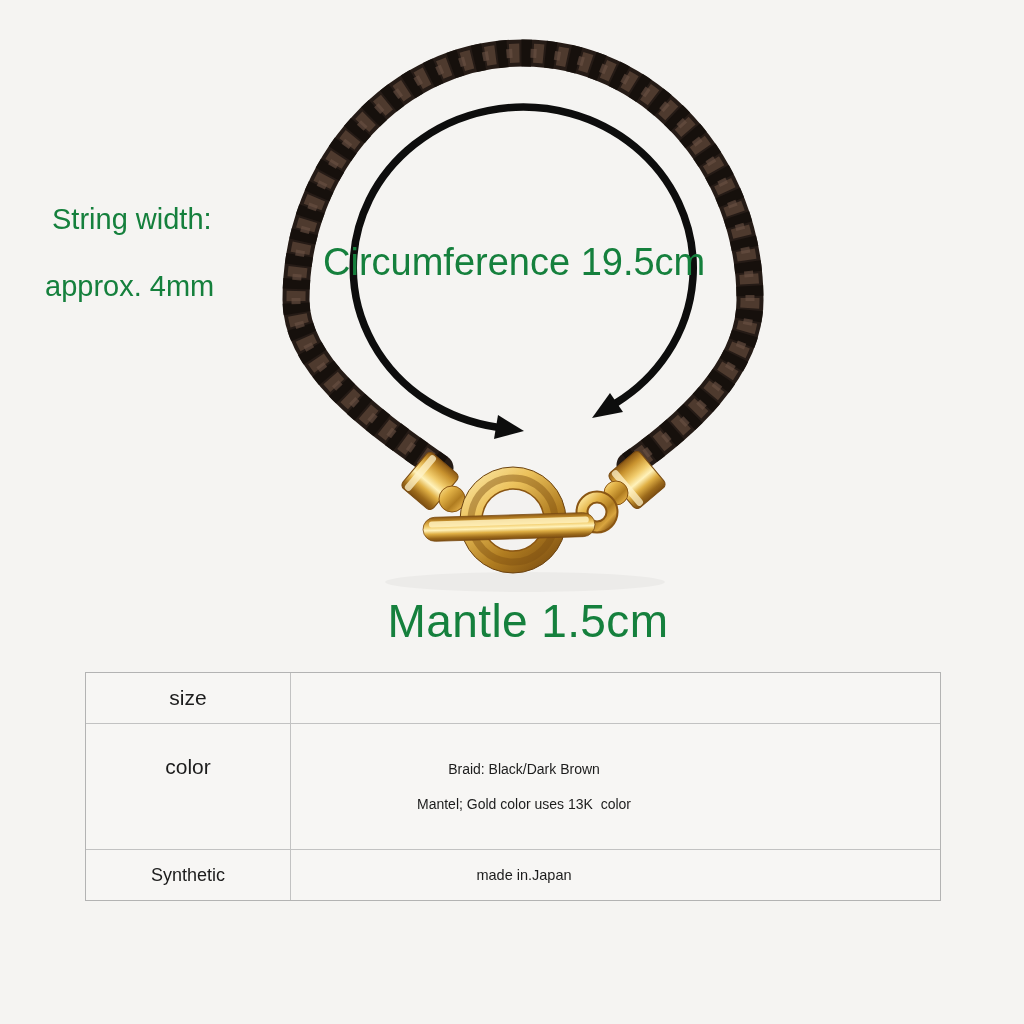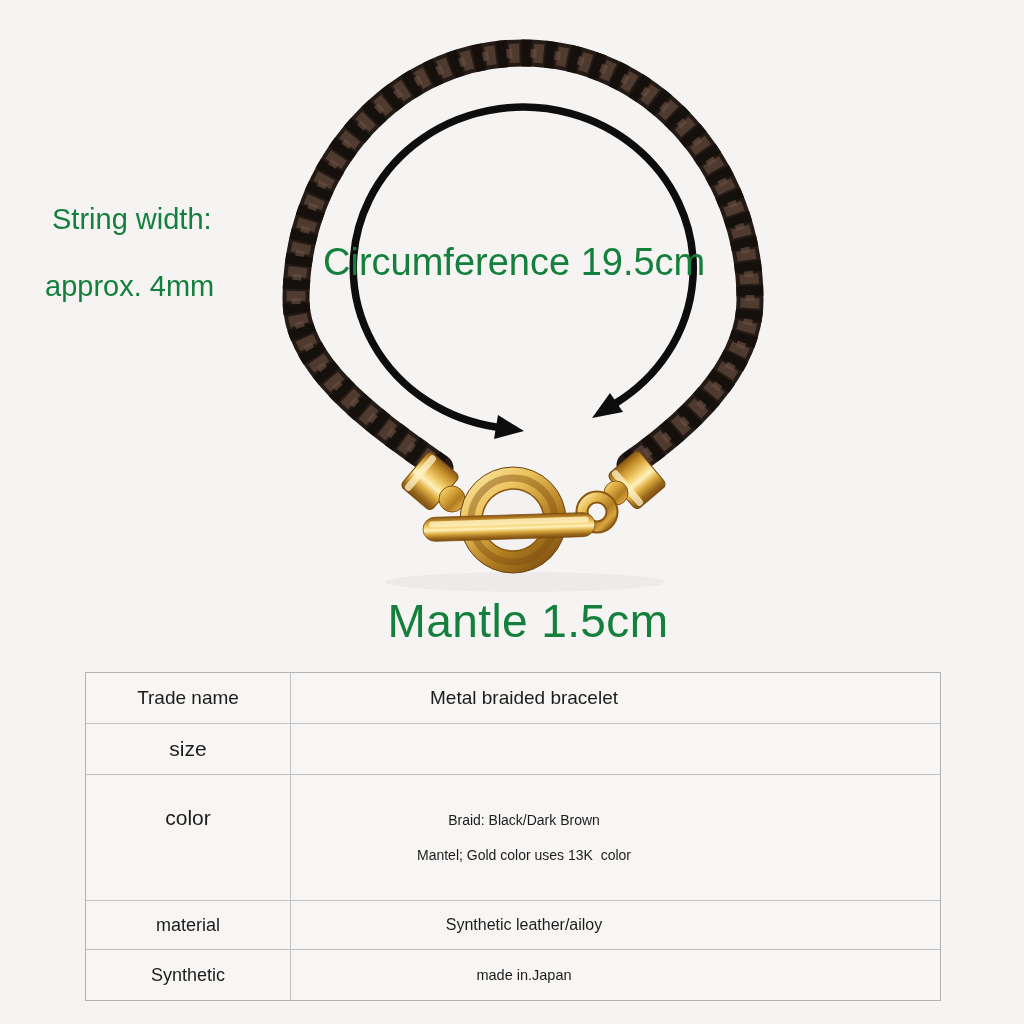--- a/index.html
+++ b/index.html
@@ -120,45 +120,33 @@
   </svg>
 
   <div class="lbl sw1">String width:</div>
   <div class="lbl sw2">approx. 4mm</div>
   <div class="lbl circ">Circumference 19.5cm</div>
   <div class="lbl mantle">Mantle 1.5cm</div>
 </div>
 
 <div class="spec">
 
-  <div class="tr r1">
-    <div class="th">Trade name</div>
-    <div class="td">
-      <span class="vline">Metal braided bracelet</span>
-    </div>
-  </div>
 
   <div class="tr r2">
     <div class="th">size</div>
   </div>
 
   <div class="tr r3">
     <div class="th">color</div>
     <div class="td">
       <span class="vline">Braid: Black/Dark Brown</span>
       <span class="vline">Mantel; Gold color uses 13K  color</span>
     </div>
   </div>
 
-  <div class="tr r4">
-    <div class="th">material</div>
-    <div class="td">
-      <span class="vline">Synthetic leather/ailoy</span>
-    </div>
-  </div>
 
   <div class="tr r5">
     <div class="th">Synthetic</div>
     <div class="td">
       <span class="vline">made in.Japan</span>
     </div>
   </div>
 
 </div>
 

